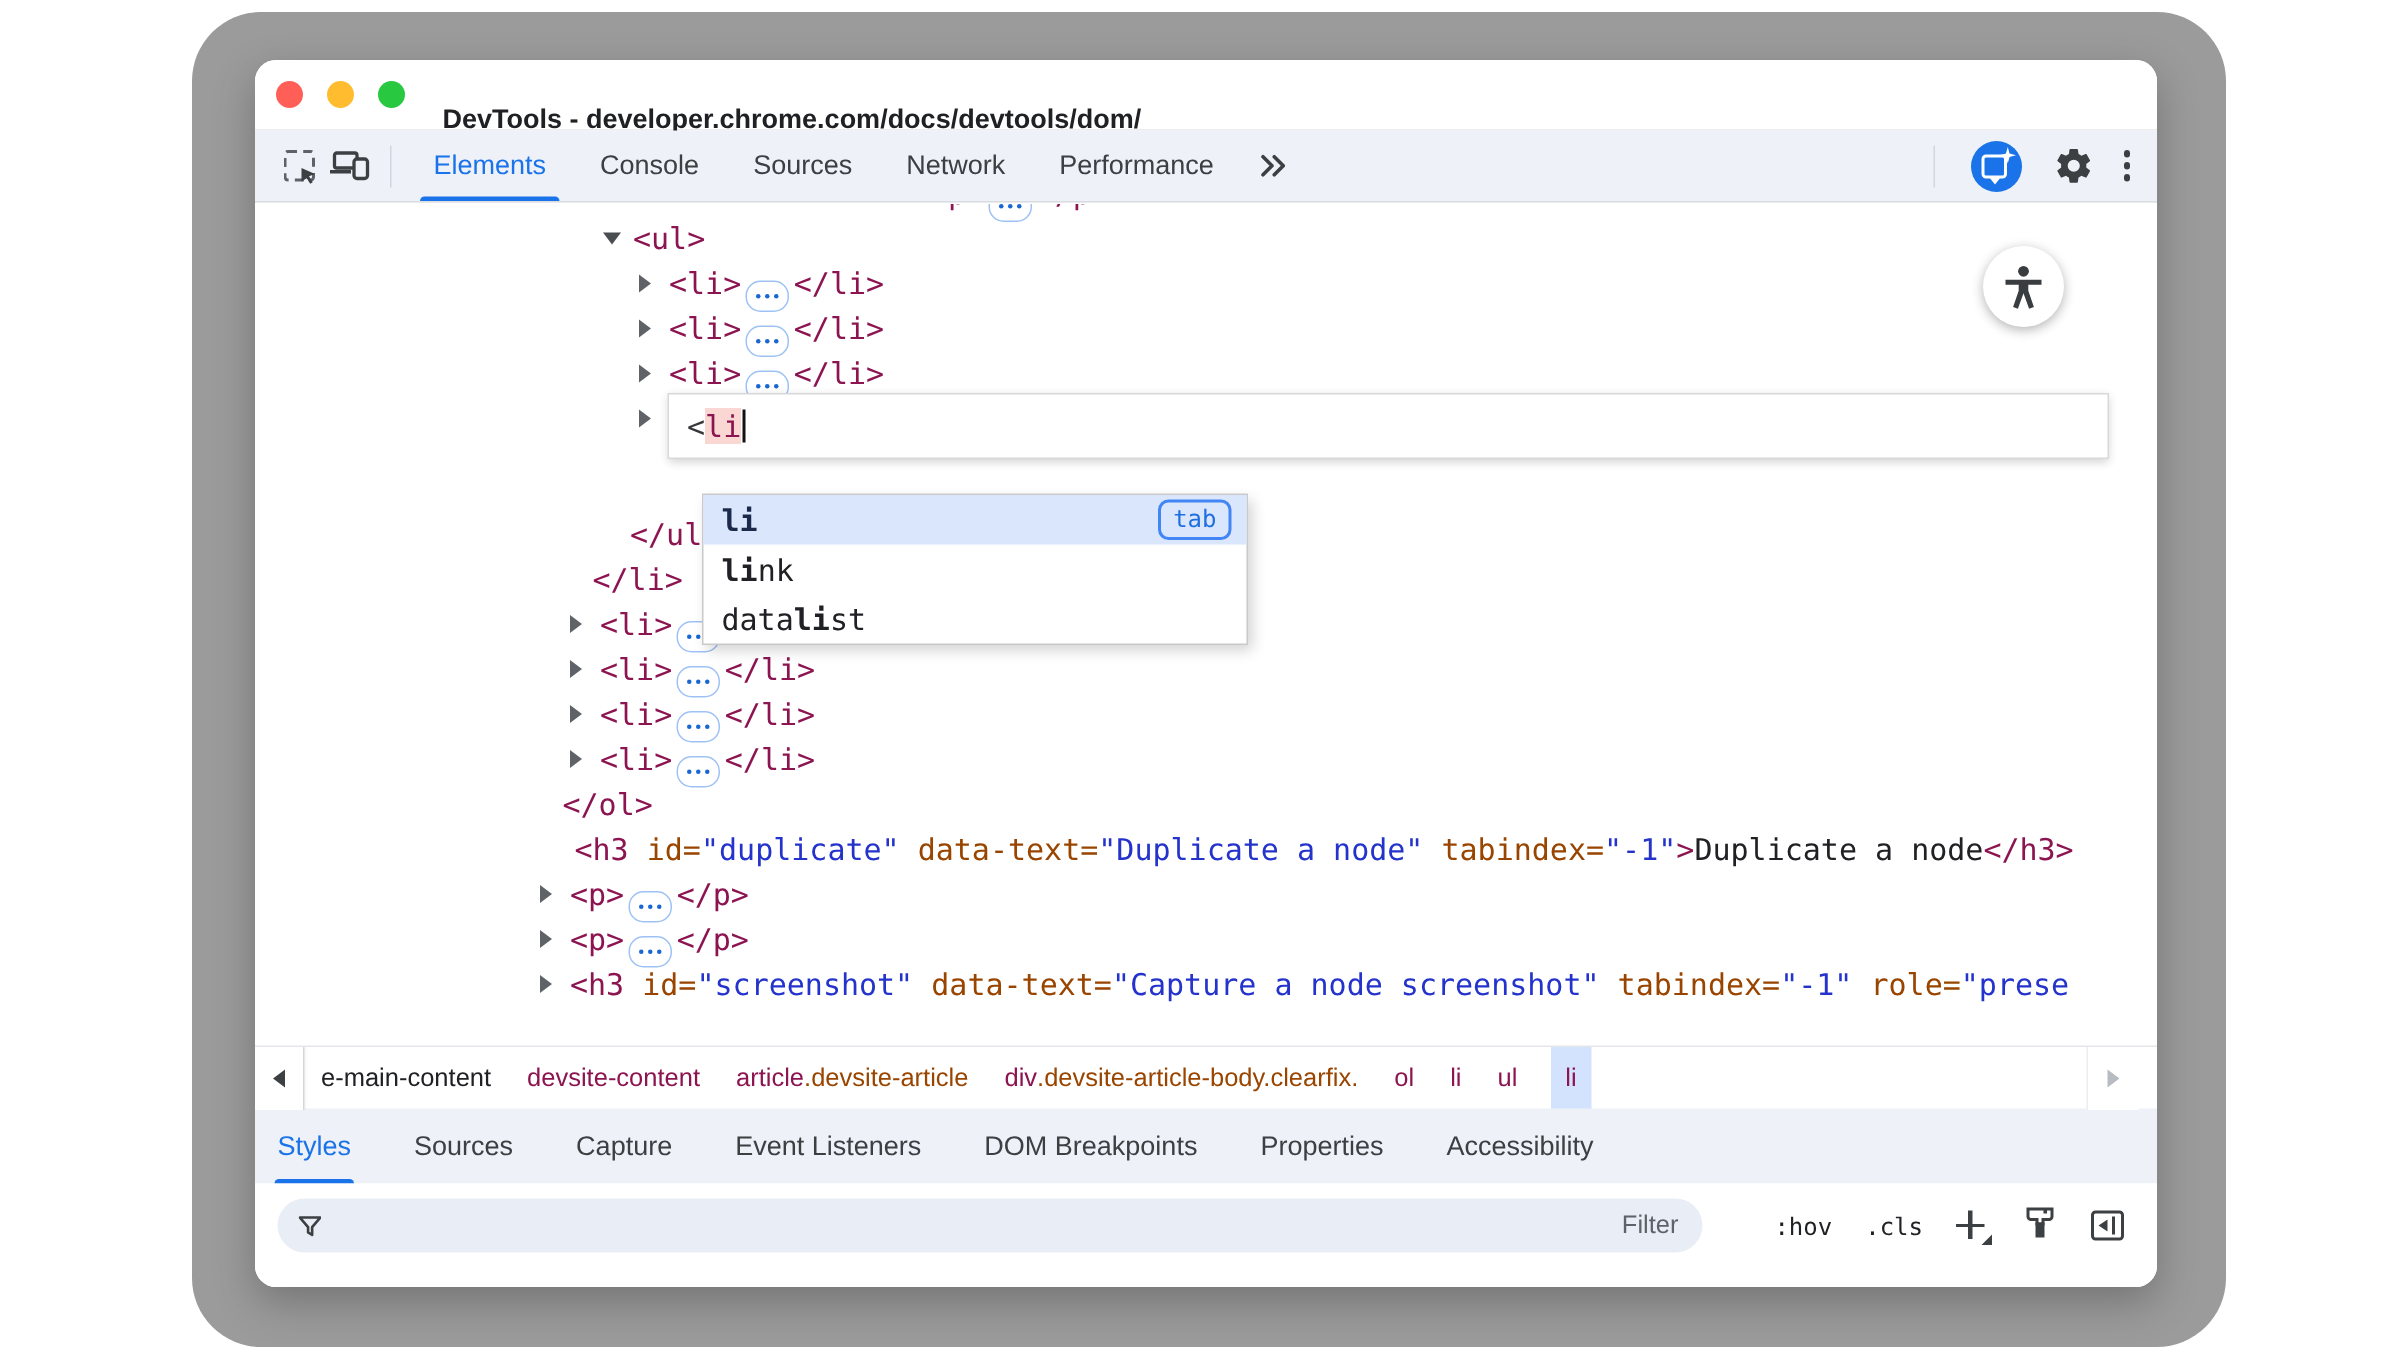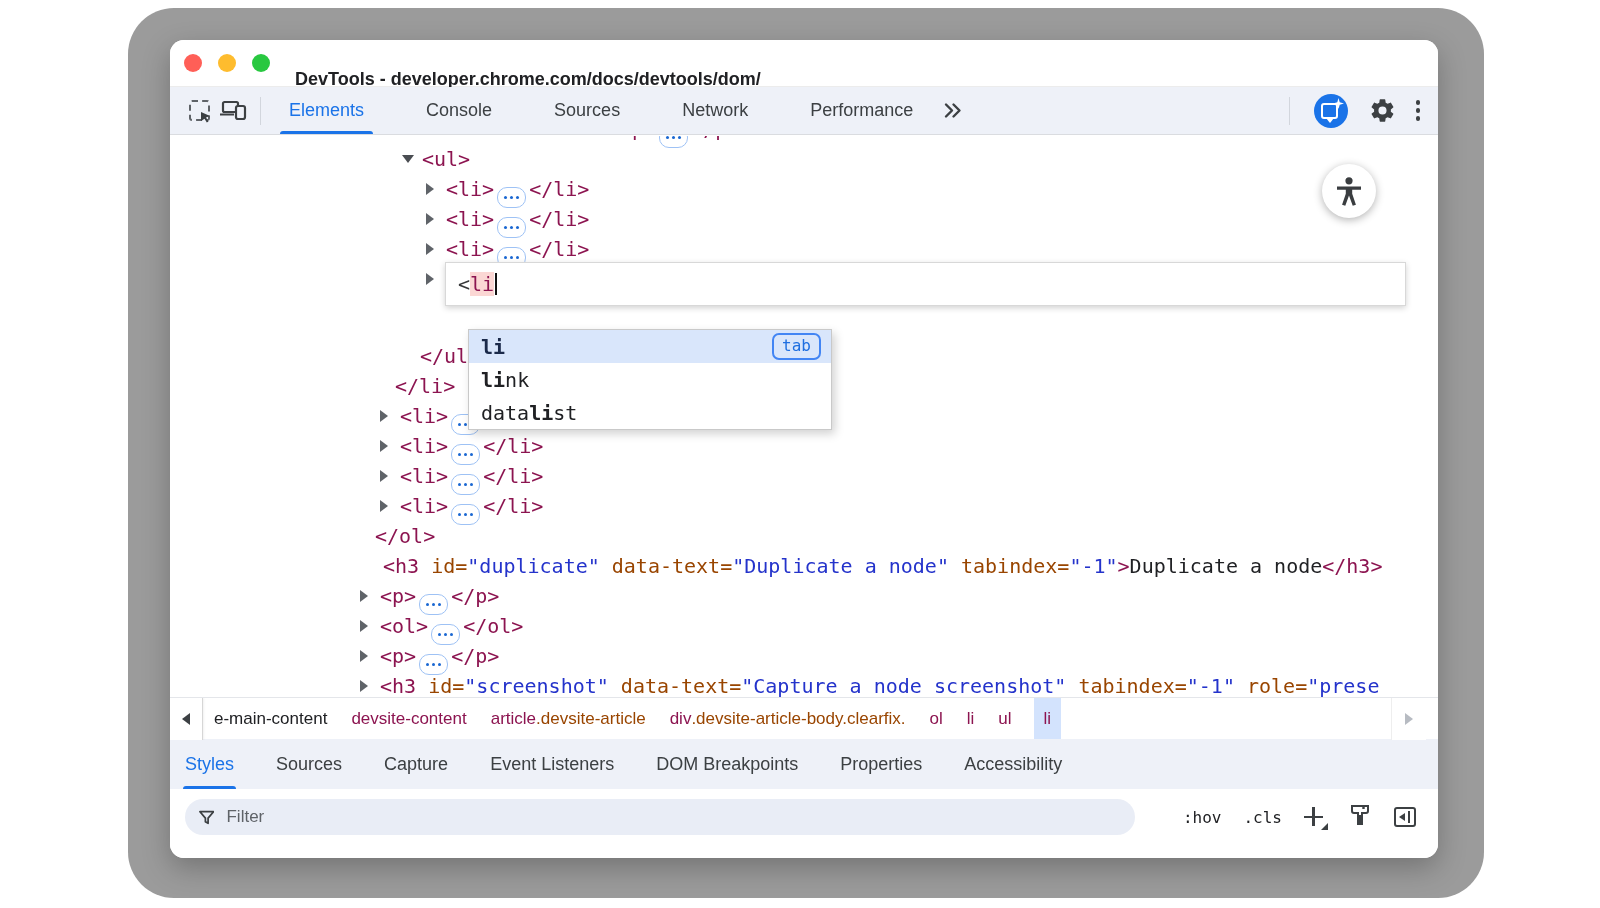--- a/index.html
+++ b/index.html
@@ -17,21 +17,21 @@
   .tl-green{left:82px;background:#28c840;}
   .win-title{position:absolute;left:125px;top:16px;line-height:46px;font-size:18px;font-weight:bold;color:#202124;white-space:nowrap;}
 
   
   .toolbar{position:absolute;left:0;top:47px;width:100%;height:48px;background:#eef1f8;border-bottom:1px solid #dadce0;
            display:flex;align-items:center;padding-left:12px;box-sizing:border-box;}
   .icon-btn{display:flex;align-items:center;justify-content:center;width:34px;height:34px;flex:0 0 auto;}
   .inspect-box{position:relative;width:17px;height:17px;border:2px dashed #5f6368;border-radius:3px;}
   .inspect-box svg{position:absolute;right:-4px;bottom:-4px;}
   .vdiv{width:1px;height:28px;background:#d2d6dd;margin:0 10px;flex:0 0 auto;}
-  .tabs{display:flex;height:100%;align-items:center;gap:26px;}
+  .tabs{display:flex;height:100%;align-items:center;}
   .tab{position:relative;height:100%;display:flex;align-items:center;padding:0 15px;margin:0 3px;
        font-size:18px;color:#3c4043;cursor:default;white-space:nowrap;}
   .tab.active{color:#1a73e8;}
   .tab.active::after{content:"";position:absolute;left:6px;right:6px;bottom:0;height:3px;background:#1a73e8;border-radius:3px 3px 0 0;}
   .more-tabs{margin-left:4px;}
   .spacer{flex:1;}
   .ai-btn{width:34px;height:34px;border-radius:50%;background:#1a73e8;position:relative;flex:0 0 auto;margin-right:18px;}
   .ai-sq{position:absolute;left:7px;top:9px;width:13px;height:12px;border:2px solid #fff;border-radius:3px;}
   .ai-tail{position:absolute;left:12px;top:24px;width:0;height:0;border-left:4px solid transparent;border-right:4px solid transparent;border-top:5px solid #fff;}
   .ai-spark{position:absolute;right:4px;top:4px;}
@@ -94,21 +94,21 @@
            padding-left:15px;box-sizing:border-box;}
   .btab{position:relative;height:100%;display:flex;align-items:center;margin-right:42px;font-size:18px;color:#3c4043;white-space:nowrap;}
   .btab.active{color:#1a73e8;}
   .btab.active::after{content:"";position:absolute;left:-2px;right:-2px;bottom:0;height:3px;background:#1a73e8;border-radius:3px 3px 0 0;}
 
   
   .filterbar{position:absolute;left:0;top:749px;width:100%;height:69px;background:#fff;display:flex;align-items:flex-start;}
   .filter-pill{position:absolute;left:15px;top:10px;width:950px;height:36px;background:#e9edf6;border-radius:18px;
                display:flex;align-items:center;padding:0 14px;box-sizing:border-box;}
   .filter-input{border:none;outline:none;background:transparent;font-size:17px;color:#8b5cf6;margin-left:10px;width:100%;
-                font-family:"Liberation Sans",sans-serif;}
+                font-family:"Liberation Sans",sans-serif;text-align:right;}
   .filter-input::placeholder{color:#5f6368;opacity:1;}
   .style-tools{position:absolute;right:22px;top:10px;height:36px;display:flex;align-items:center;gap:22px;}
   .mono-btn{font-family:"DejaVu Sans Mono",monospace;font-size:16px;color:#202124;}
   .plus-btn{position:relative;width:22px;height:22px;}
   .plus-btn .ph{position:absolute;left:0;top:9.5px;width:19px;height:2.5px;background:#3c4043;}
   .plus-btn .pv{position:absolute;left:8.2px;top:1px;width:2.5px;height:19px;background:#3c4043;}
   .plus-btn .pt{position:absolute;right:-2px;bottom:-2px;width:0;height:0;border-left:7px solid transparent;border-bottom:7px solid #3c4043;}
   .toggle-btn{position:relative;width:22px;height:20px;border:2.4px solid #3c4043;border-radius:3px;box-sizing:border-box;}
   .toggle-btn .bar{position:absolute;right:4px;top:2px;bottom:2px;width:2.4px;background:#3c4043;}
   .toggle-btn .tri{position:static;margin:4px 0 0 3px;width:0;height:0;border-top:4.5px solid transparent;border-bottom:4.5px solid transparent;border-right:6px solid #3c4043;display:block;}
@@ -228,25 +228,20 @@
             <span class="dot"></span>
             <span class="dot"></span>
           </span><span class="sg-tag">&lt;/li&gt;</span></div>
         <div class="tree-row" style="padding-left: 205px;"><span class="sg-tag">&lt;/ol&gt;</span></div>
         <div class="tree-row" style="padding-left: 213px;"><span class="sg-tag">&lt;h3</span><span class="sg-attr"> id=</span><span class="sg-val">"duplicate"</span><span class="sg-attr"> data-text=</span><span class="sg-val">"Duplicate a node"</span><span class="sg-attr"> tabindex=</span><span class="sg-val">"-1"</span><span class="sg-tag">&gt;</span><span class="sg-txt">Duplicate a node</span><span class="sg-tag">&lt;/h3&gt;</span></div>
         <div class="tree-row" style="padding-left: 210px;"><span class="tri tri-right" style="left: 190px;"></span><span class="sg-tag">&lt;p&gt;</span><span class="el-btn">
             <span class="dot"></span>
             <span class="dot"></span>
             <span class="dot"></span>
           </span><span class="sg-tag">&lt;/p&gt;</span></div>
-        <div class="tree-row" style="padding-left: 210px;"><span class="tri tri-right" style="left: 190px;"></span><span class="sg-tag">&lt;ol&gt;</span><span class="el-btn">
-            <span class="dot"></span>
-            <span class="dot"></span>
-            <span class="dot"></span>
-          </span><span class="sg-tag">&lt;/ol&gt;</span></div>
         <div class="tree-row" style="padding-left: 210px;"><span class="tri tri-right" style="left: 190px;"></span><span class="sg-tag">&lt;p&gt;</span><span class="el-btn">
             <span class="dot"></span>
             <span class="dot"></span>
             <span class="dot"></span>
           </span><span class="sg-tag">&lt;/p&gt;</span></div>
         <div class="tree-row" style="padding-left: 210px;"><span class="tri tri-right" style="left: 190px;"></span><span class="sg-tag">&lt;h3</span><span class="sg-attr"> id=</span><span class="sg-val">"screenshot"</span><span class="sg-attr"> data-text=</span><span class="sg-val">"Capture a node screenshot"</span><span class="sg-attr"> tabindex=</span><span class="sg-val">"-1"</span><span class="sg-attr"> role=</span><span class="sg-val">"prese</span></div>
         <div class="autocomplete" id="autocomplete">
           <div class="ac-row selected">
             <span class="bold">li</span>
             <span class="ac-badge">tab</span>

